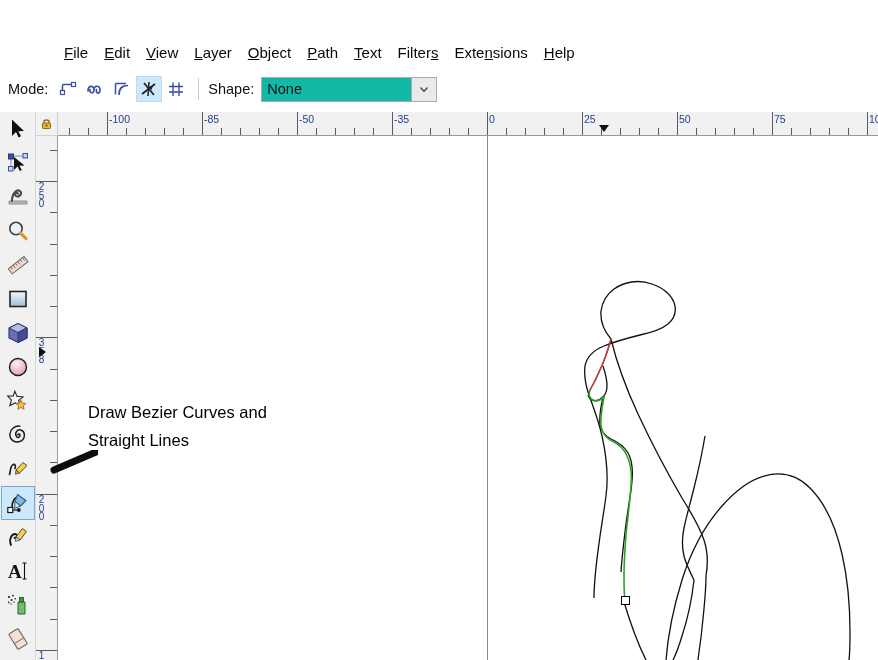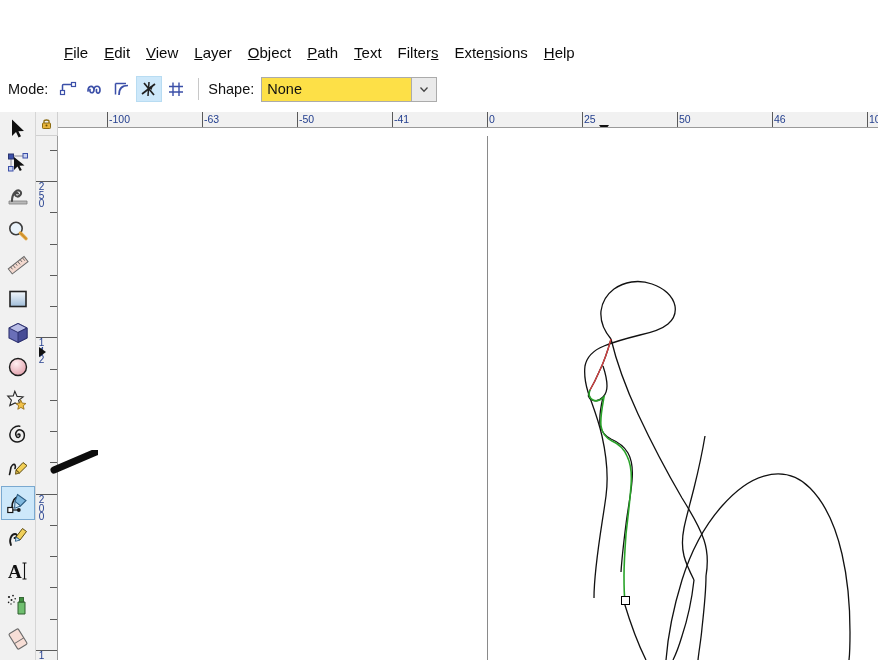--- a/index.html
+++ b/index.html
@@ -101,21 +101,21 @@
   .toolbar-sep {
     width: 1px;
     height: 22px;
     background: #c8c8c8;
     margin: 0 9px 0 8px;
   }
   .shape-combo {
     width: 176px;
     height: 25px;
     border: 1px solid #ababab;
-    background: #fde047;
+    background: #14b8a6;
     display: flex;
     align-items: stretch;
     box-sizing: border-box;
   }
   .shape-combo .val {
     flex: 1 1 auto;
     display: flex;
     align-items: center;
     padding-left: 5px;
     font-size: 14.5px;
@@ -162,21 +162,21 @@
     border-right: 1px solid #d0d0d0;
     border-bottom: 1px solid #d0d0d0;
     box-sizing: border-box;
     display: flex;
     align-items: center;
     justify-content: center;
   }
   .hruler {
     position: absolute;
     left: 58px; top: 112px;
-    width: 820px; height: 16px;
+    width: 820px; height: 24px;
     background: #f1f1f1;
     border-bottom: 1px solid #9a9a9a;
     box-sizing: border-box;
     overflow: hidden;
   }
   .vruler {
     position: absolute;
     left: 36px; top: 136px;
     width: 22px; height: 524px;
     background: #f1f1f1;
@@ -472,33 +472,33 @@
   <div class="hruler" id="hruler">
       <div class="tick" style="left: 11px; width: 1px; height: 7px; top: 16px;"></div>
       <div class="tick" style="left: 30px; width: 1px; height: 7px; top: 16px;"></div>
       <div class="tick" style="left: 49px; width: 1px; height: 23px; top: 0px;"></div>
       <div class="rl-label" style="left: 51px; top: 1px;">-100</div>
       <div class="tick" style="left: 68px; width: 1px; height: 7px; top: 16px;"></div>
       <div class="tick" style="left: 87px; width: 1px; height: 7px; top: 16px;"></div>
       <div class="tick" style="left: 106px; width: 1px; height: 7px; top: 16px;"></div>
       <div class="tick" style="left: 125px; width: 1px; height: 7px; top: 16px;"></div>
       <div class="tick" style="left: 144px; width: 1px; height: 23px; top: 0px;"></div>
-      <div class="rl-label" style="left: 146px; top: 1px;">-63</div>
+      <div class="rl-label" style="left: 146px; top: 1px;">-85</div>
       <div class="tick" style="left: 163px; width: 1px; height: 7px; top: 16px;"></div>
       <div class="tick" style="left: 182px; width: 1px; height: 7px; top: 16px;"></div>
       <div class="tick" style="left: 201px; width: 1px; height: 7px; top: 16px;"></div>
       <div class="tick" style="left: 220px; width: 1px; height: 7px; top: 16px;"></div>
       <div class="tick" style="left: 239px; width: 1px; height: 23px; top: 0px;"></div>
       <div class="rl-label" style="left: 241px; top: 1px;">-50</div>
       <div class="tick" style="left: 258px; width: 1px; height: 7px; top: 16px;"></div>
       <div class="tick" style="left: 277px; width: 1px; height: 7px; top: 16px;"></div>
       <div class="tick" style="left: 296px; width: 1px; height: 7px; top: 16px;"></div>
       <div class="tick" style="left: 315px; width: 1px; height: 7px; top: 16px;"></div>
       <div class="tick" style="left: 334px; width: 1px; height: 23px; top: 0px;"></div>
-      <div class="rl-label" style="left: 336px; top: 1px;">-41</div>
+      <div class="rl-label" style="left: 336px; top: 1px;">-35</div>
       <div class="tick" style="left: 353px; width: 1px; height: 7px; top: 16px;"></div>
       <div class="tick" style="left: 372px; width: 1px; height: 7px; top: 16px;"></div>
       <div class="tick" style="left: 391px; width: 1px; height: 7px; top: 16px;"></div>
       <div class="tick" style="left: 410px; width: 1px; height: 7px; top: 16px;"></div>
       <div class="tick" style="left: 429px; width: 1px; height: 23px; top: 0px;"></div>
       <div class="rl-label" style="left: 431px; top: 1px;">0</div>
       <div class="tick" style="left: 448px; width: 1px; height: 7px; top: 16px;"></div>
       <div class="tick" style="left: 467px; width: 1px; height: 7px; top: 16px;"></div>
       <div class="tick" style="left: 486px; width: 1px; height: 7px; top: 16px;"></div>
       <div class="tick" style="left: 505px; width: 1px; height: 7px; top: 16px;"></div>
@@ -508,40 +508,40 @@
       <div class="tick" style="left: 562px; width: 1px; height: 7px; top: 16px;"></div>
       <div class="tick" style="left: 581px; width: 1px; height: 7px; top: 16px;"></div>
       <div class="tick" style="left: 600px; width: 1px; height: 7px; top: 16px;"></div>
       <div class="tick" style="left: 619px; width: 1px; height: 23px; top: 0px;"></div>
       <div class="rl-label" style="left: 621px; top: 1px;">50</div>
       <div class="tick" style="left: 638px; width: 1px; height: 7px; top: 16px;"></div>
       <div class="tick" style="left: 657px; width: 1px; height: 7px; top: 16px;"></div>
       <div class="tick" style="left: 676px; width: 1px; height: 7px; top: 16px;"></div>
       <div class="tick" style="left: 695px; width: 1px; height: 7px; top: 16px;"></div>
       <div class="tick" style="left: 714px; width: 1px; height: 23px; top: 0px;"></div>
-      <div class="rl-label" style="left: 716px; top: 1px;">46</div>
+      <div class="rl-label" style="left: 716px; top: 1px;">75</div>
       <div class="tick" style="left: 733px; width: 1px; height: 7px; top: 16px;"></div>
       <div class="tick" style="left: 752px; width: 1px; height: 7px; top: 16px;"></div>
       <div class="tick" style="left: 771px; width: 1px; height: 7px; top: 16px;"></div>
       <div class="tick" style="left: 790px; width: 1px; height: 7px; top: 16px;"></div>
       <div class="tick" style="left: 809px; width: 1px; height: 23px; top: 0px;"></div>
       <div class="rl-label" style="left: 811px; top: 1px;">100</div>
       <div style="position: absolute; left: 541px; top: 13px; width: 0px; height: 0px; border-left: 5px solid transparent; border-right: 5px solid transparent; border-top: 7px solid rgb(17, 17, 17);"></div>
     </div>
 
   <div class="vruler" id="vruler">
       <div class="tick" style="top: 14px; height: 1px; width: 7px; left: 14px;"></div>
       <div class="tick" style="top: 45px; height: 1px; width: 21px; left: 0px;"></div>
       <div class="vl-label" style="top: 47px; left: 1px;">250</div>
       <div class="tick" style="top: 76px; height: 1px; width: 7px; left: 14px;"></div>
       <div class="tick" style="top: 108px; height: 1px; width: 7px; left: 14px;"></div>
       <div class="tick" style="top: 139px; height: 1px; width: 7px; left: 14px;"></div>
       <div class="tick" style="top: 170px; height: 1px; width: 7px; left: 14px;"></div>
       <div class="tick" style="top: 201px; height: 1px; width: 21px; left: 0px;"></div>
-      <div class="vl-label" style="top: 203px; left: 1px;">142</div>
+      <div class="vl-label" style="top: 203px; left: 1px;">358</div>
       <div class="tick" style="top: 233px; height: 1px; width: 7px; left: 14px;"></div>
       <div class="tick" style="top: 264px; height: 1px; width: 7px; left: 14px;"></div>
       <div class="tick" style="top: 295px; height: 1px; width: 7px; left: 14px;"></div>
       <div class="tick" style="top: 326px; height: 1px; width: 7px; left: 14px;"></div>
       <div class="tick" style="top: 358px; height: 1px; width: 21px; left: 0px;"></div>
       <div class="vl-label" style="top: 360px; left: 1px;">200</div>
       <div class="tick" style="top: 389px; height: 1px; width: 7px; left: 14px;"></div>
       <div class="tick" style="top: 420px; height: 1px; width: 7px; left: 14px;"></div>
       <div class="tick" style="top: 451px; height: 1px; width: 7px; left: 14px;"></div>
       <div class="tick" style="top: 483px; height: 1px; width: 7px; left: 14px;"></div>
@@ -630,18 +630,20 @@
            C 573 328, 574 338, 573 350
            C 572 364, 570 380, 568 398
            C 567 412, 566 426, 566 440
            C 566 450, 566 458, 567 465"></path>
     </svg>
 
     <div class="node-square" style="left:563px; top:460px;"></div>
 
   </div>
 
+  <div class="annot" id="annot-left">Draw Bezier Curves and
+Straight Lines</div>
 
   <svg style="position:absolute;left:50px;top:450px;" width="48" height="24" viewBox="0 0 48 24">
     <path d="M46 2 L4 20" stroke="#0d0d0d" stroke-width="7" stroke-linecap="round" fill="none"></path>
   </svg>
 
 </div>
 
 </body></html>

